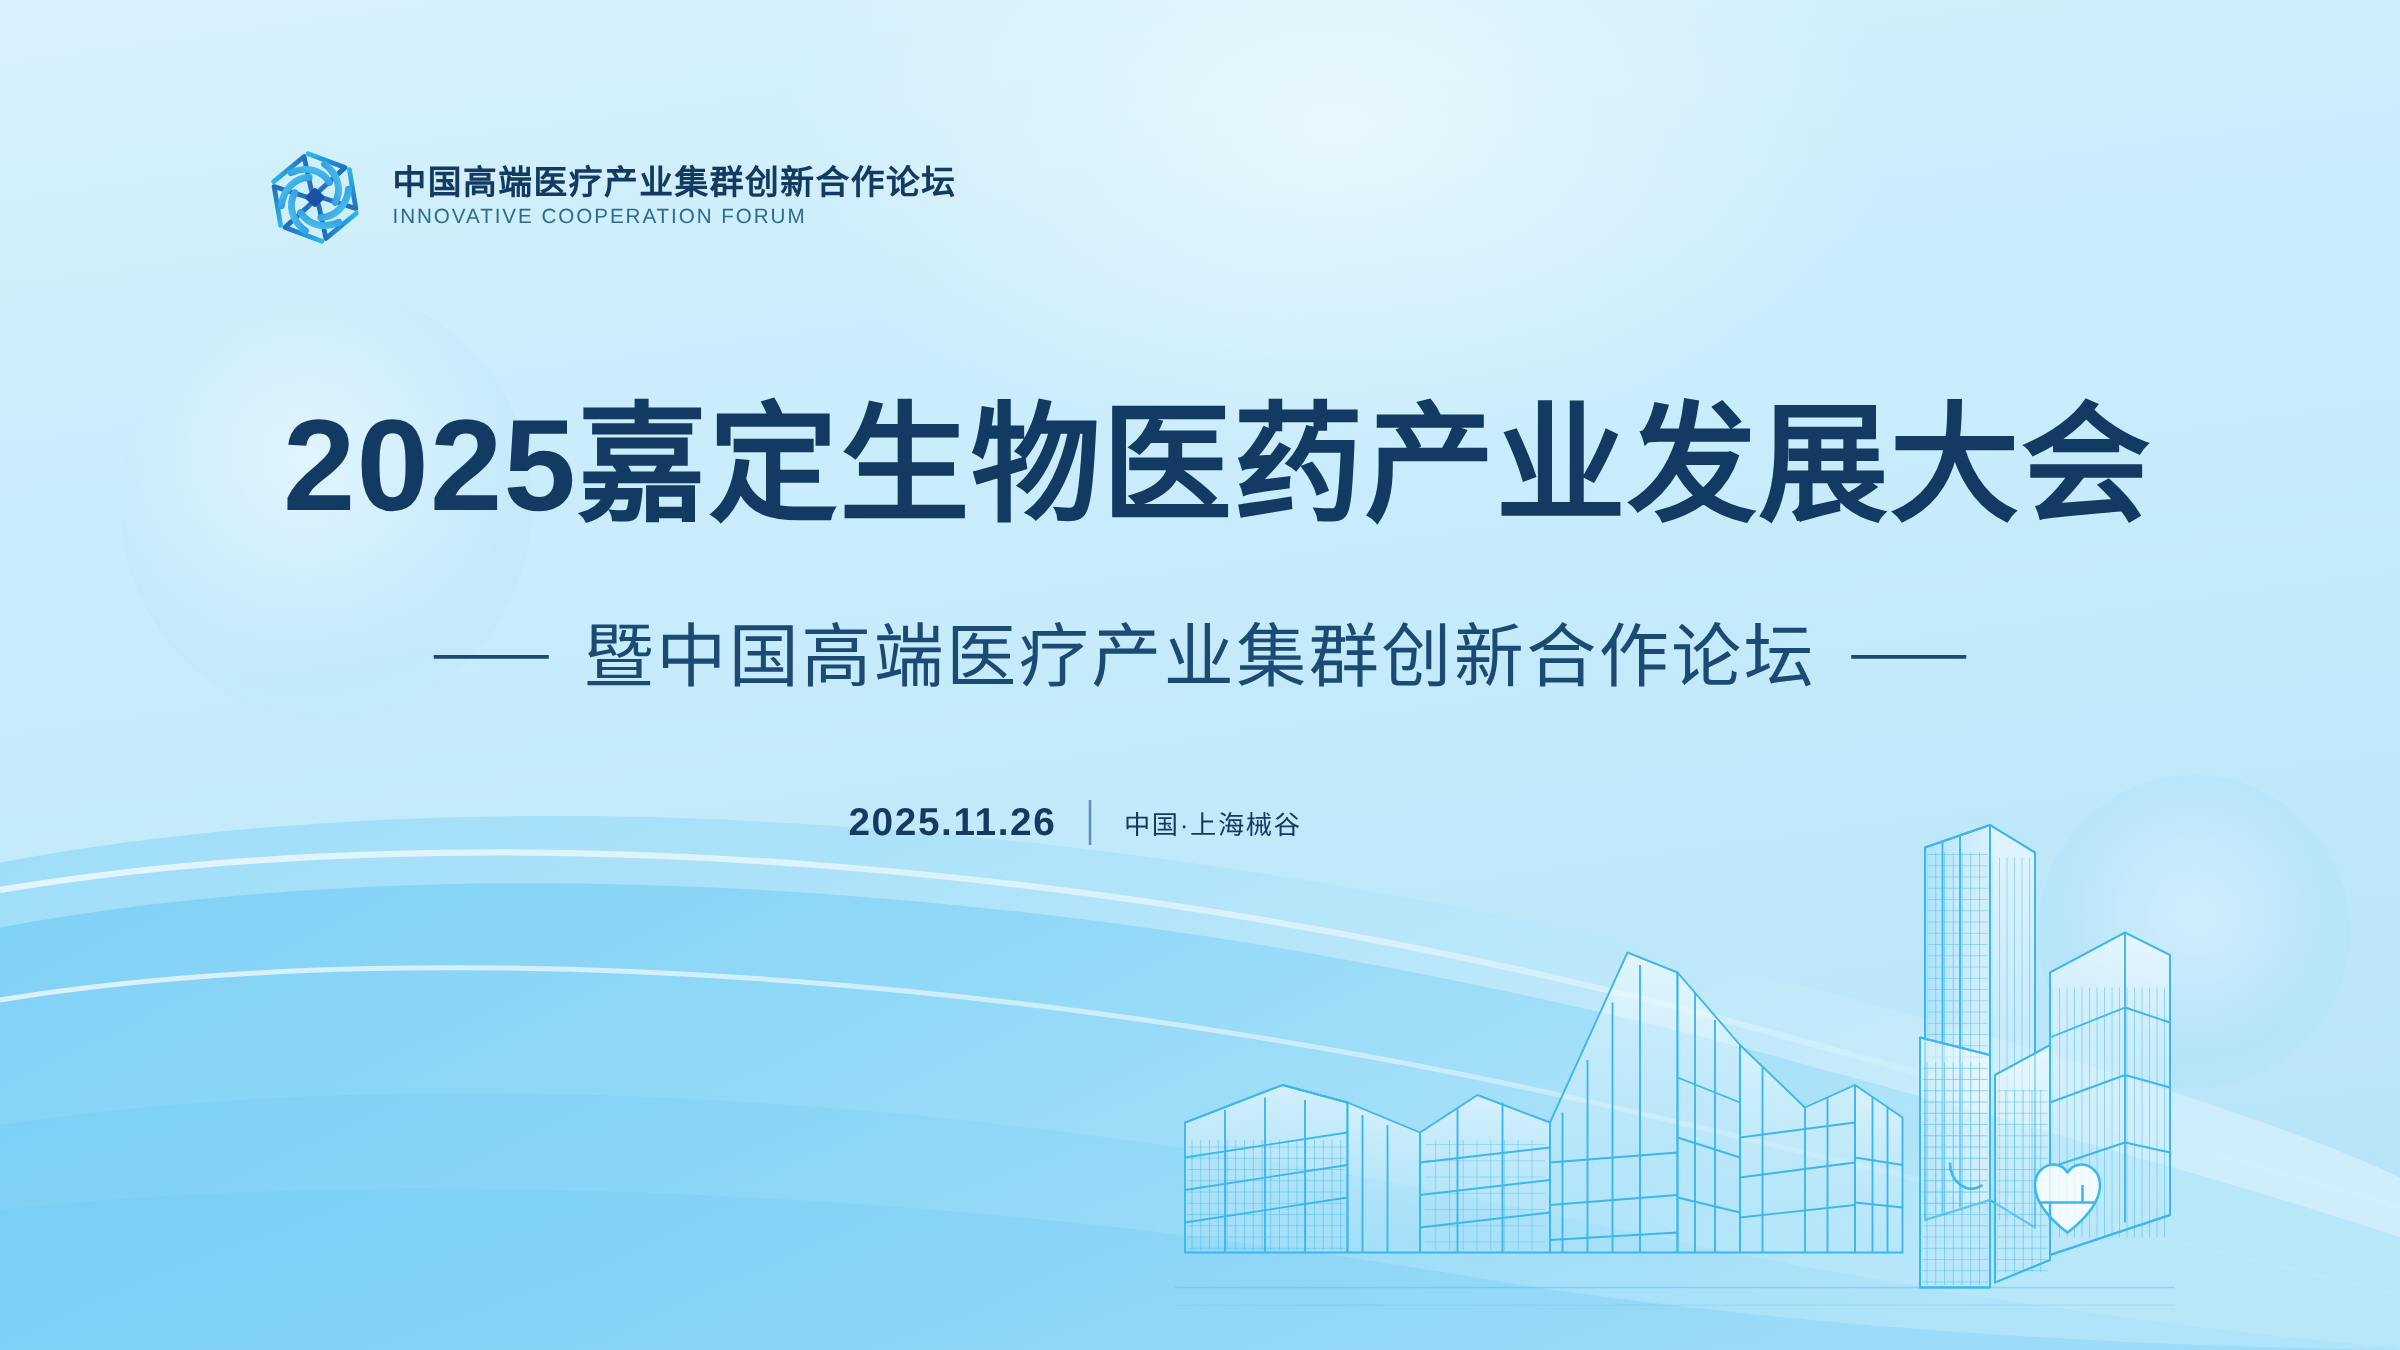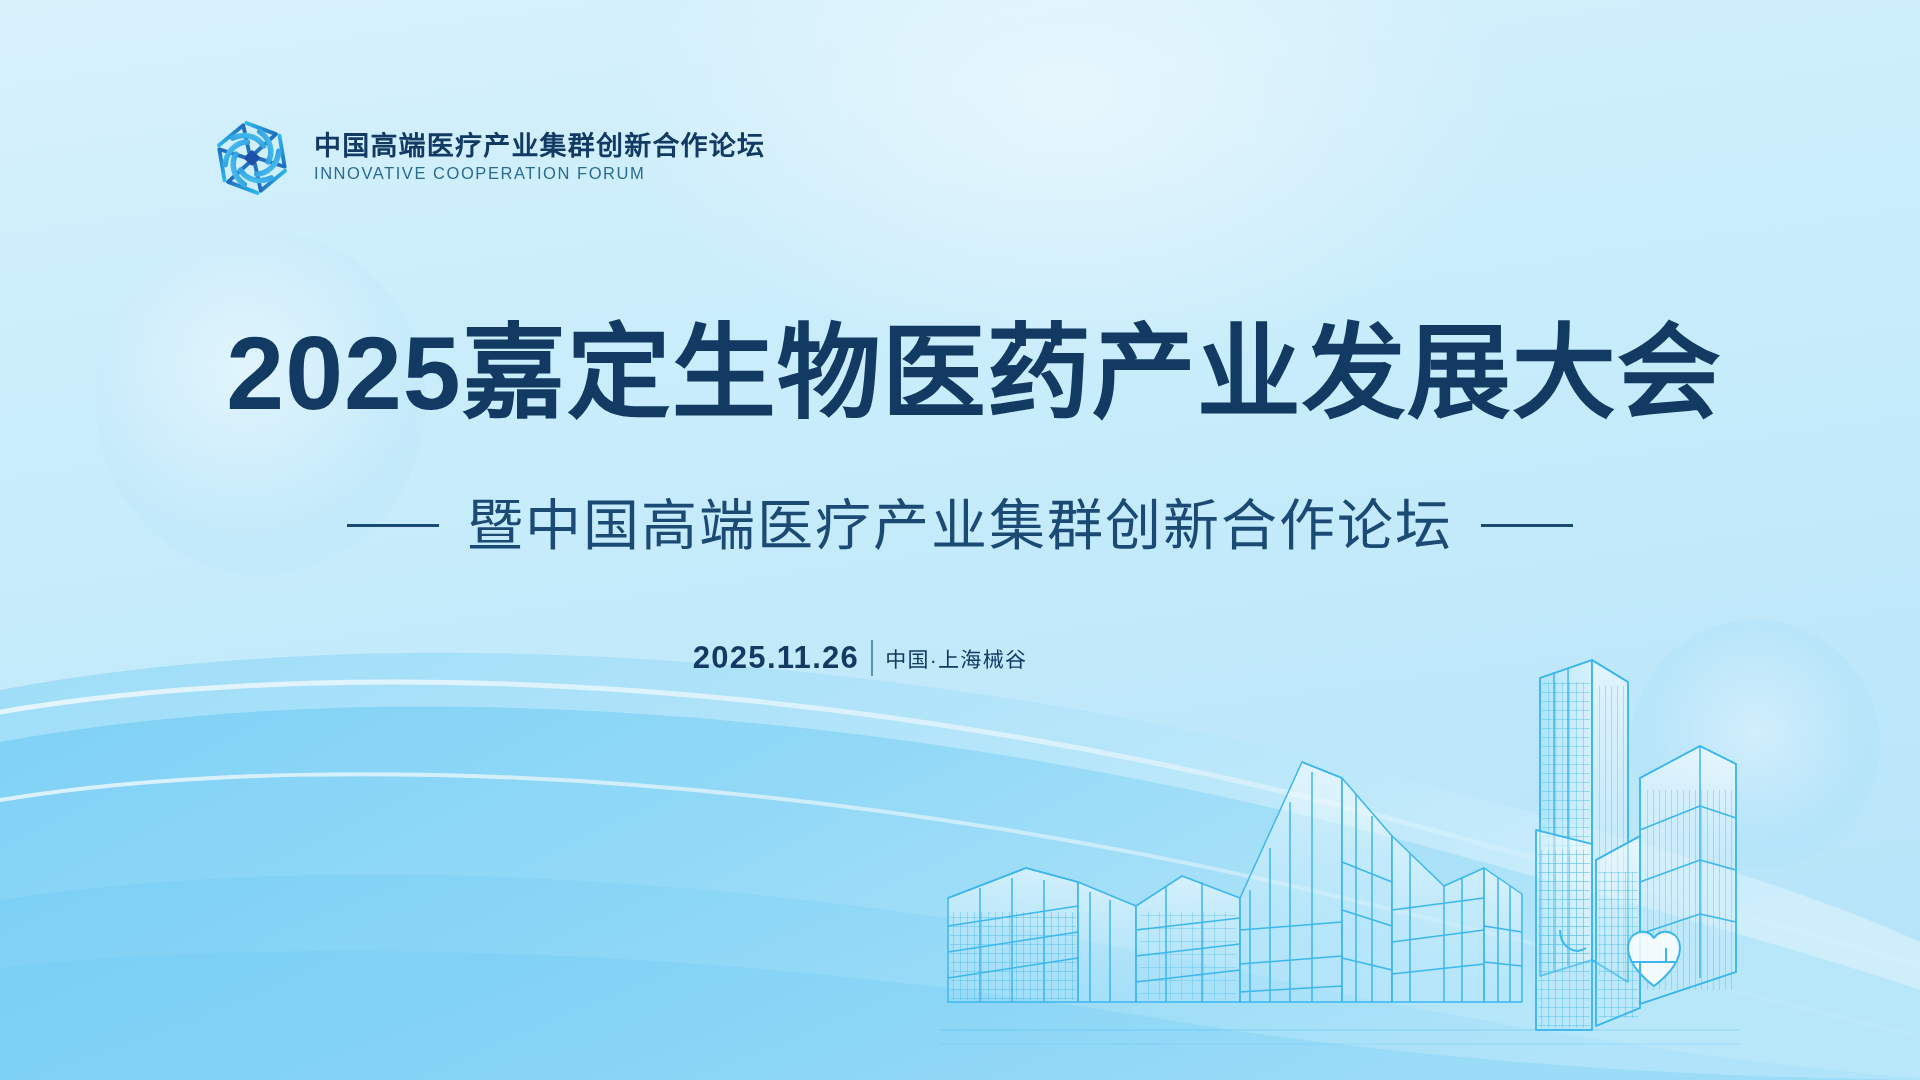--- a/index.html
+++ b/index.html
@@ -133,21 +133,21 @@
 
   
   #meta-row {
     position: absolute;
     left: 0;
     top: 640px;
     width: 1720px;
     display: flex;
     align-items: center;
     justify-content: center;
-    gap: 12px;
+    gap: 26px;
   }
   #meta-date {
     font-size: 31px;
     font-weight: 700;
     color: #123a63;
     letter-spacing: 1.3px;
     white-space: nowrap;
   }
   #meta-sep {
     width: 2px;

